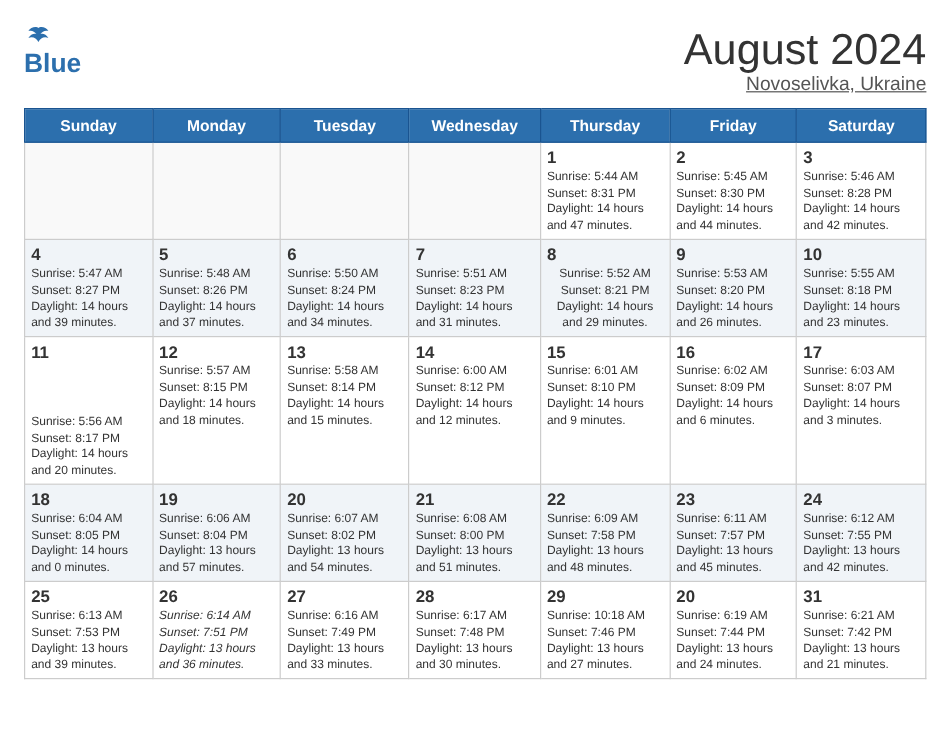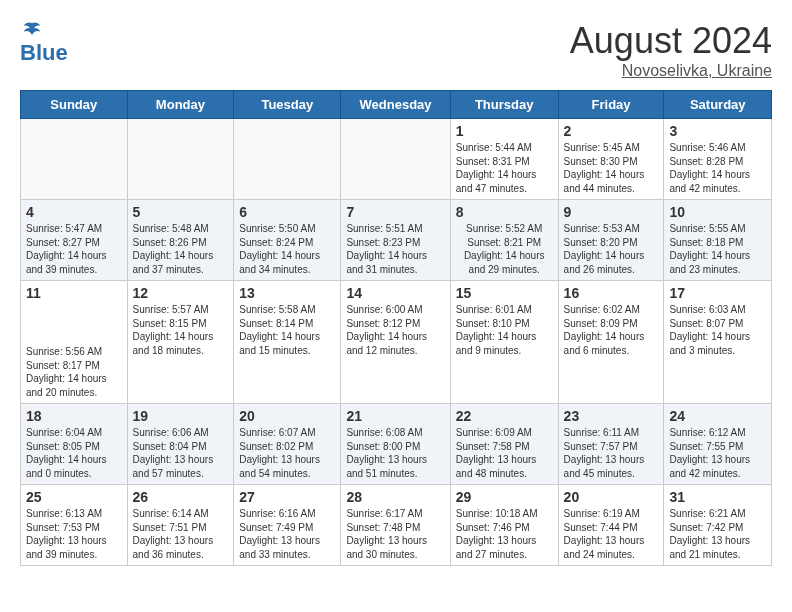--- a/index.html
+++ b/index.html
@@ -313,21 +313,21 @@
       <tr>
         <td>
           <div class="day-number">25</div>
           <div class="day-info" style="white-space: pre-line;">Sunrise: 6:13 AM
 Sunset: 7:53 PM
 Daylight: 13 hours
 and 39 minutes.</div>
         </td>
         <td>
           <div class="day-number">26</div>
-          <div class="day-info" style="white-space: pre-line;">Sunrise: 6:14 AM
+          <div class="day-info" style="white-space: pre-line; font-style: italic;">Sunrise: 6:14 AM
 Sunset: 7:51 PM
 Daylight: 13 hours
 and 36 minutes.</div>
         </td>
         <td>
           <div class="day-number">27</div>
           <div class="day-info" style="white-space: pre-line;">Sunrise: 6:16 AM
 Sunset: 7:49 PM
 Daylight: 13 hours
 and 33 minutes.</div>

